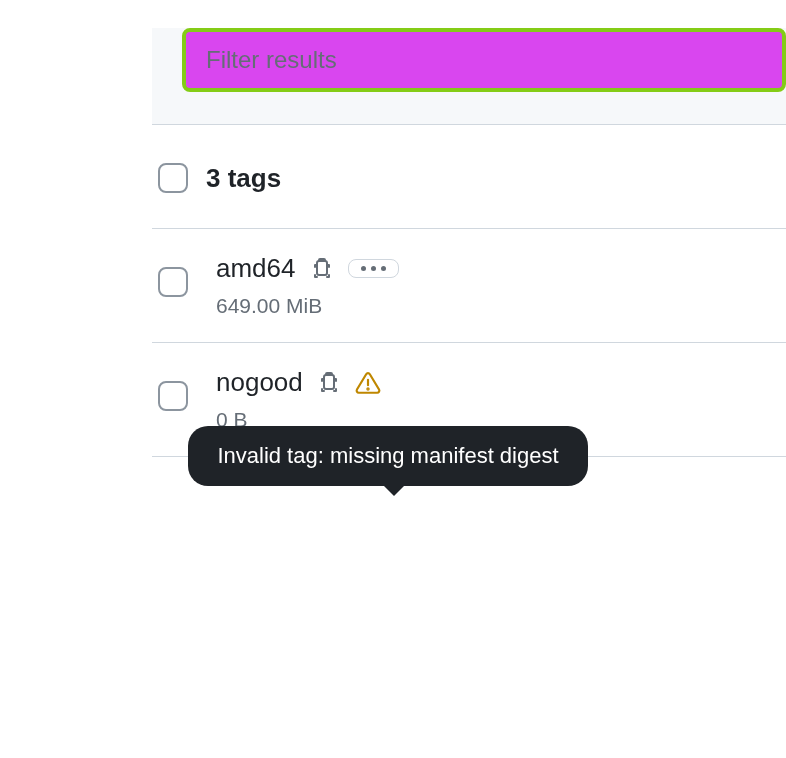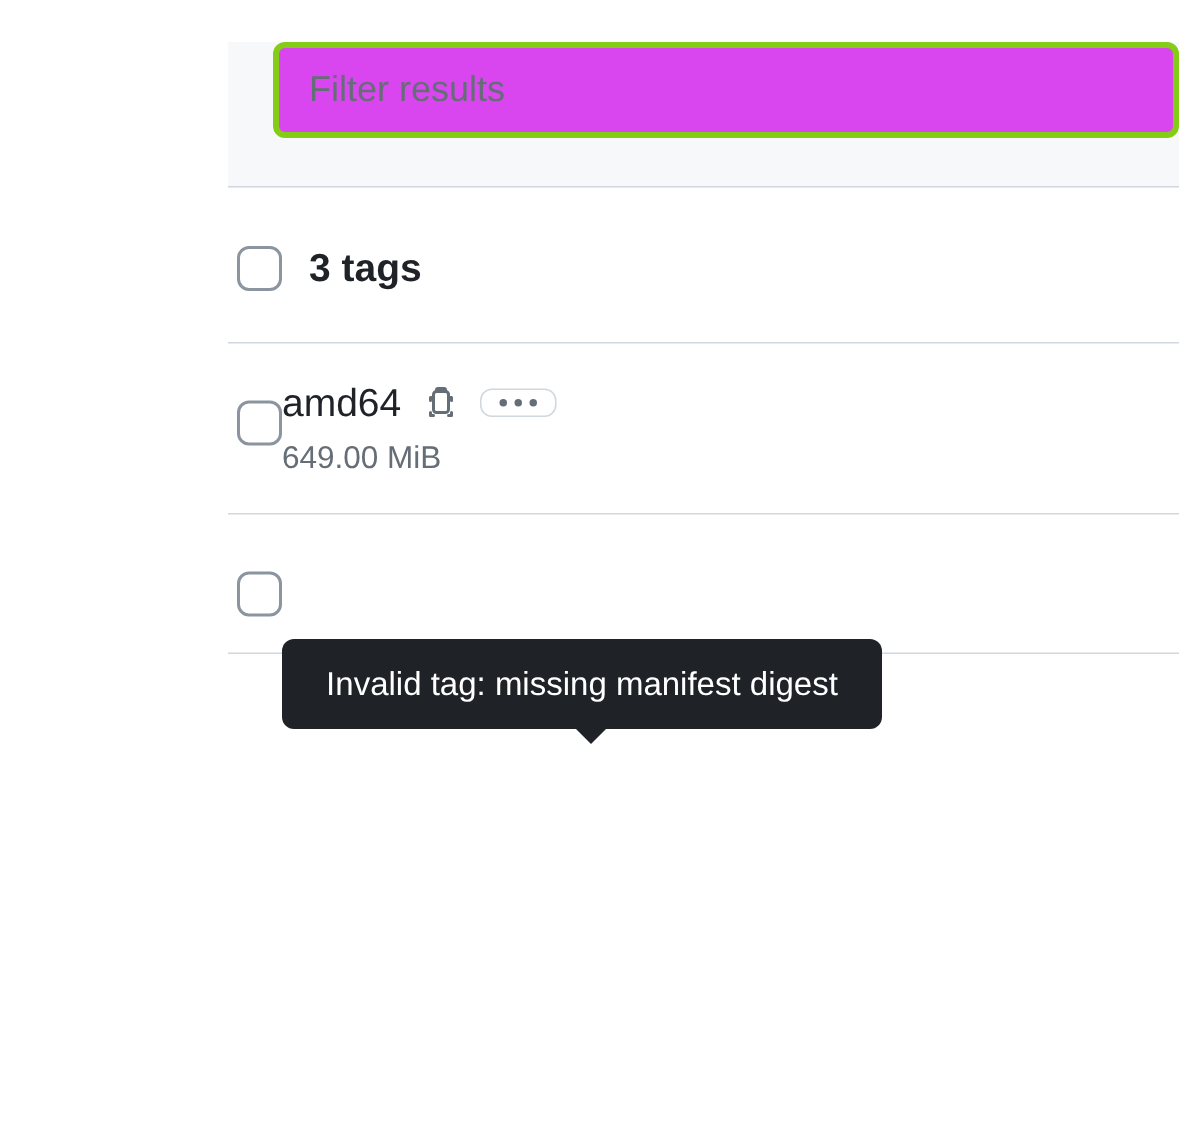--- a/index.html
+++ b/index.html
@@ -28,21 +28,21 @@
       border: 4px solid #84cc16;
       border-radius: 8px;
       background: #d946ef;
       color: #1f2328;
       outline: none;
     }
     .filter-input::placeholder { color: #656d76; }
 
     .header-row {
       display: flex;
-      align-items: center;
+      align-items: flex-start;
       gap: 18px;
       padding: 38px 0 34px 6px;
       border-bottom: 1px solid #d0d7de;
     }
     .checkbox {
       width: 30px;
       height: 30px;
       border: 2px solid #8c959f;
       border-radius: 8px;
       background: #fff;
@@ -50,20 +50,21 @@
     }
     .header-title {
       font-size: 26px;
       font-weight: 600;
       color: #1f2328;
     }
 
     .tag-row {
       display: flex;
       align-items: flex-start;
+      gap: 28px;
       padding: 24px 0 24px 6px;
       border-bottom: 1px solid #d0d7de;
     }
     .tag-row .checkbox {
       margin-top: 14px;
     }
     .tag-body {
       display: flex;
       flex-direction: column;
       gap: 10px;
@@ -106,21 +107,21 @@
     }
 
     .tooltip {
       position: absolute;
       background: #1f2328;
       color: #fff;
       font-size: 22px;
       line-height: 1.45;
       text-align: center;
       padding: 14px 24px;
-      border-radius: 8px;
+      border-radius: 20px;
       width: 400px;
       left: 188px;
       top: 426px;
       z-index: 10;
     }
     .tooltip::after {
       content: "";
       position: absolute;
       bottom: -10px;
       left: 196px;
@@ -164,19 +165,39 @@
             <span class="kebab-dot"></span>
         </span>
       </div>
       <div class="tag-size">649.00 MiB</div>
     </div>
   </div>
 
 
   <div class="tag-row">
     <div class="checkbox"></div>
+    <div class="tag-body">
+      <div class="tag-line">
+        <span class="tag-name">nogood</span>
+        <span class="icon-btn">
+          <svg width="24" height="24" viewBox="0 0 24 24" fill="none" stroke="currentColor" stroke-width="2" stroke-linecap="round" stroke-linejoin="round">
+            <rect x="7" y="4" width="10" height="14" rx="2"></rect>
+            <path d="M9 4V3a1 1 0 0 1 1-1h4a1 1 0 0 1 1 1v1"></path>
+            <path d="M5 20h2M5 20v-2M19 20h-2M19 20v-2M5 10v-2M5 8h2M19 10v-2M19 8h-2" stroke-dasharray="2 3"></path>
+          </svg>
+        </span>
+        <span class="icon-btn warn-icon">
+          <svg width="26" height="26" viewBox="0 0 24 24" fill="none" stroke="currentColor" stroke-width="2" stroke-linecap="round" stroke-linejoin="round">
+            <path d="M10.3 3.9 1.8 18a2 2 0 0 0 1.7 3h17a2 2 0 0 0 1.7-3L13.7 3.9a2 2 0 0 0-3.4 0z"></path>
+            <line x1="12" y1="9" x2="12" y2="14"></line>
+            <circle cx="12" cy="17.5" r="0.6" fill="currentColor"></circle>
+          </svg>
+        </span>
+      </div>
+      <div class="tag-size">0 B</div>
+    </div>
   </div>
 
 </div>
 
 <div class="tooltip">
   <span>Invalid tag: missing manifest digest</span>
 </div>
 
 </body></html>

